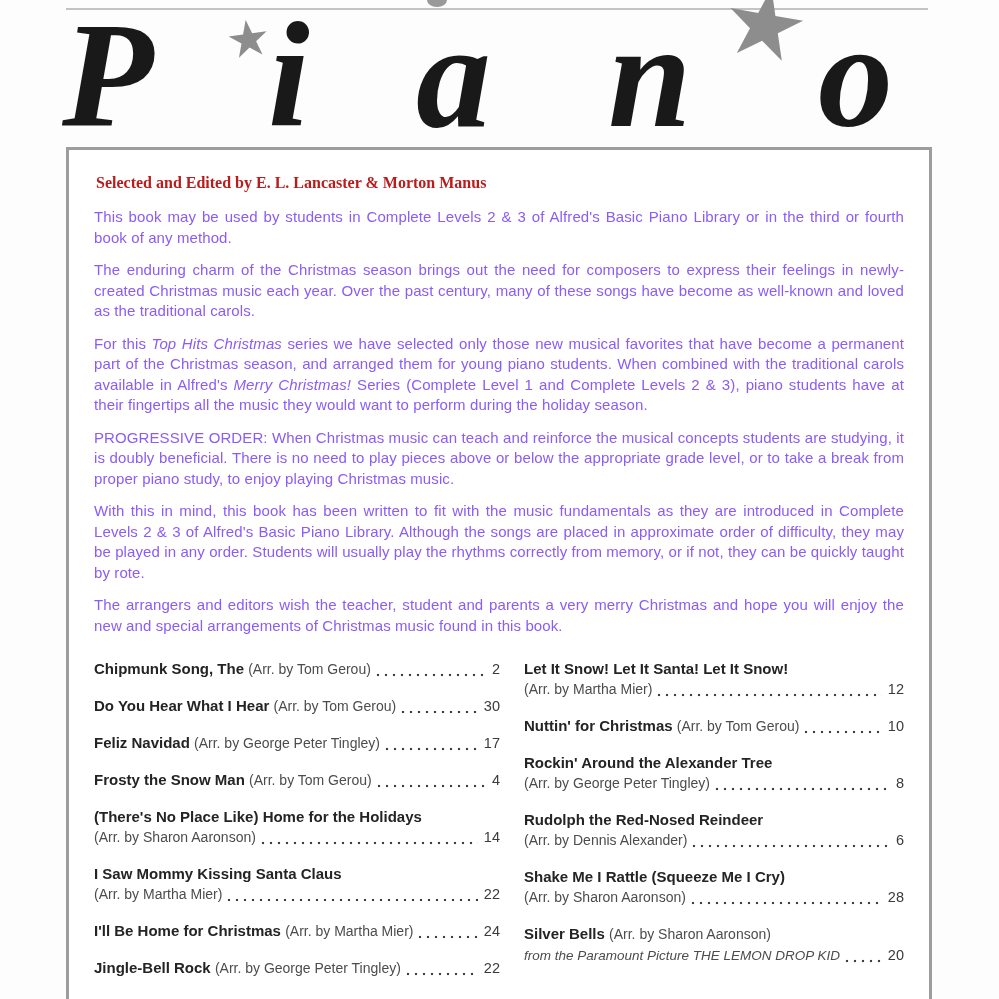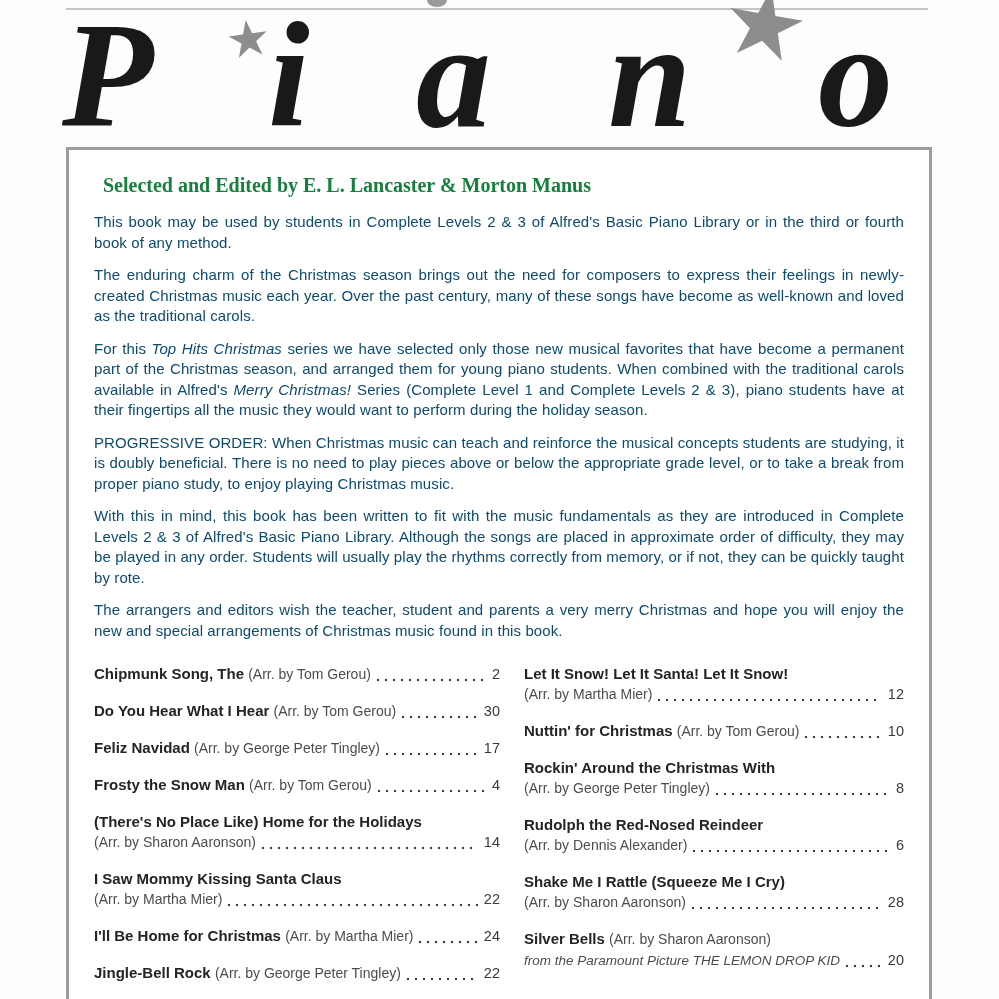--- a/index.html
+++ b/index.html
@@ -11,23 +11,23 @@
   .masthead{position:absolute;left:0;top:0;width:999px;height:150px;}
   .masthead .letter{position:absolute;top:0;font-family:"Liberation Serif",serif;
         font-style:italic;font-weight:bold;font-size:150px;line-height:150px;color:#191919;}
   .L0{left:62px;} .L1{left:268px;} .L2{left:416px;} .L3{left:608px;} .L4{left:818px;}
   .star{position:absolute;color:#8d8d8d;font-family:"DejaVu Sans",sans-serif;font-style:normal;}
   .star-small{left:226px;top:14px;font-size:50px;line-height:50px;transform:rotate(-8deg);}
   .star-big{left:722px;top:-24px;font-size:96px;line-height:96px;transform:rotate(10deg);}
   
   .content-box{position:absolute;left:66px;top:147px;width:866px;height:900px;box-sizing:border-box;
         background:#fff;border:3px solid #9d9d9d;border-bottom:none;padding:0 25px;}
-  .credit{margin:24px 0 0 9px;font-family:"Liberation Serif",serif;font-weight:bold;
-        font-size:20px;color:#15803d;}
-  .paras p{margin:12px 0 0;font-size:15px;line-height:20.5px;color:#0c4a6e;
+  .credit{margin:24px 0 0 2px;font-family:"Liberation Serif",serif;font-weight:bold;
+        font-size:16px;color:#b91c1c;}
+  .paras p{margin:12px 0 0;font-size:15px;line-height:20.5px;color:#8b5cf6;
         text-align:justify;letter-spacing:0.1px;}
   .paras p:first-child{margin-top:15px;}
   
   .toc{display:flex;gap:24px;margin-top:22px;}
   .toc-col{font-size:15px;line-height:21px;}
   .toc-col.left{width:406px;flex:none;}
   .toc-col.right{flex:1;}
   .entry{margin-bottom:15px;}
   .row{display:flex;align-items:baseline;}
   .t{font-weight:bold;color:#242424;white-space:nowrap;}
@@ -137,21 +137,21 @@
             </div>
           </div>
           <div class="entry">
             <div class="row">
               <span class="t">Nuttin' for Christmas <span class="arr">(Arr. by Tom Gerou)</span></span>
               <span class="dots"></span>
               <span class="pg">10</span>
             </div>
           </div>
           <div class="entry">
-            <div class="t">Rockin' Around the Christmas With</div>
+            <div class="t">Rockin' Around the Alexander Tree</div>
             <div class="row">
               <span class="arr">(Arr. by George Peter Tingley)</span>
               <span class="dots"></span>
               <span class="pg">8</span>
             </div>
           </div>
           <div class="entry">
             <div class="t">Rudolph the Red-Nosed Reindeer</div>
             <div class="row">
               <span class="arr">(Arr. by Dennis Alexander)</span>

